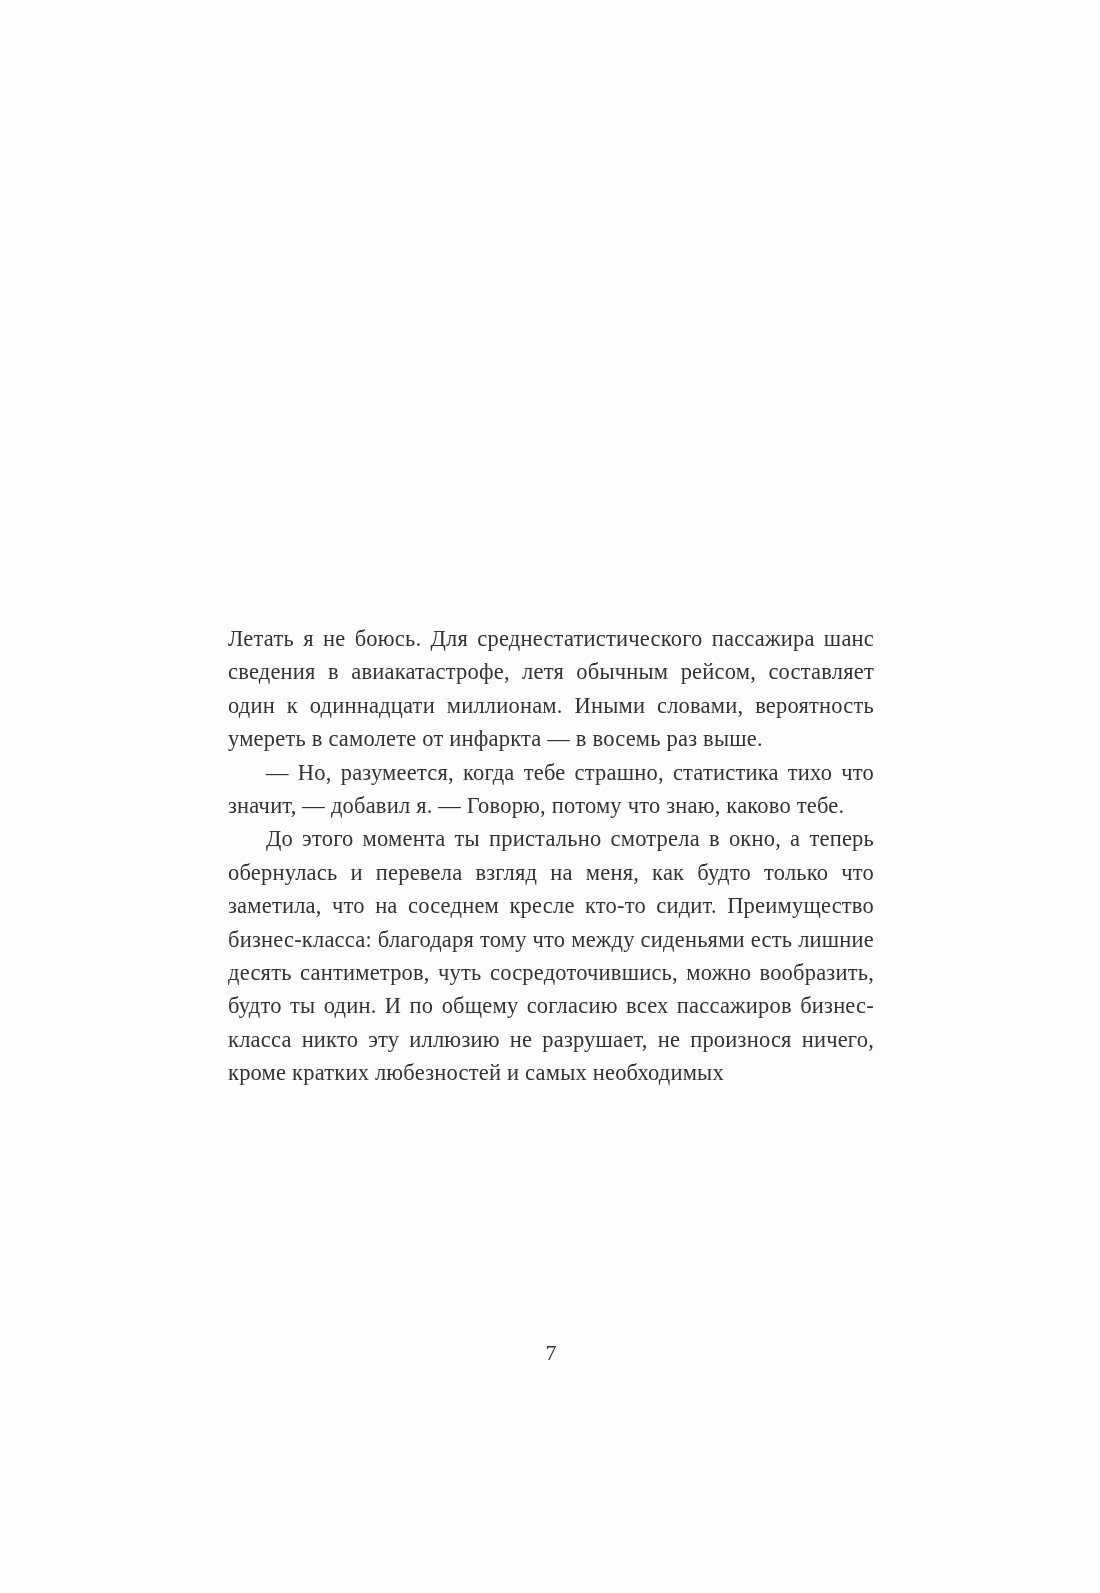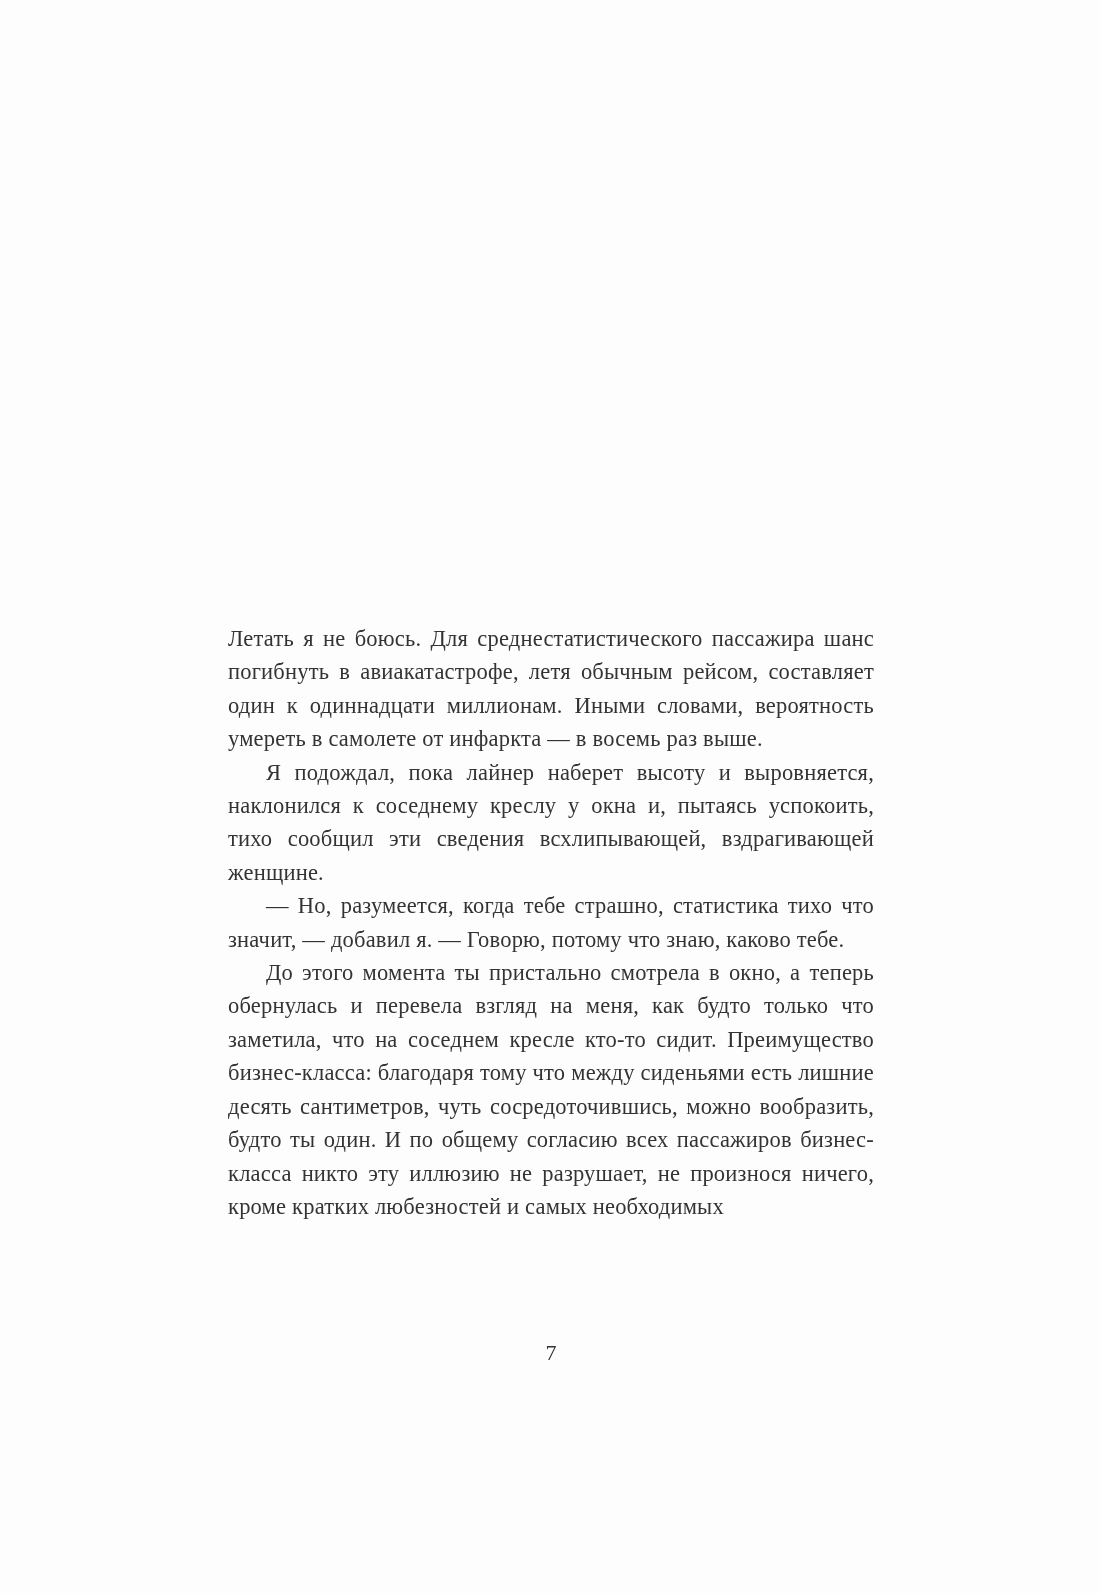--- a/index.html
+++ b/index.html
@@ -45,19 +45,18 @@
     font-size: 22px;
     line-height: 30px;
     color: #333333;
   }
 </style>
 </head>
 <body>
 
 <div class="book-page">
   <div class="text-block">
-      <p class="para">Летать я не боюсь. Для среднестатистического пассажира шанс погибнуть в авиакатастрофе, летя обычным рейсом, составляет один к одиннадцати миллионам. Иными словами, вероятность умереть в самолете от инфаркта — в восемь раз выше.</p>
-      <p class="para indent">Я подождал, пока лайнер наберет высоту и выровняется, наклонился к соседнему креслу у окна и, пытаясь успокоить, тихо сообщил эти сведения всхлипывающей, вздрагивающей женщине.</p>
+      <p class="para">Летать я не боюсь. Для среднестатистического пассажира шанс сведения в авиакатастрофе, летя обычным рейсом, составляет один к одиннадцати миллионам. Иными словами, вероятность умереть в самолете от инфаркта — в восемь раз выше.</p>
       <p class="para indent">— Но, разумеется, когда тебе страшно, статистика тихо что значит, — добавил я. — Говорю, потому что знаю, каково тебе.</p>
       <p class="para indent">До этого момента ты пристально смотрела в окно, а теперь обернулась и перевела взгляд на меня, как будто только что заметила, что на соседнем кресле кто-то сидит. Преимущество бизнес-класса: благодаря тому что между сиденьями есть лишние десять сантиметров, чуть сосредоточившись, можно вообразить, будто ты один. И по общему согласию всех пассажиров бизнес-класса никто эту иллюзию не разрушает, не произнося ничего, кроме кратких любезностей и самых необходимых</p>
     </div>
   <div class="page-number">7</div>
 </div>
 
 </body></html>

